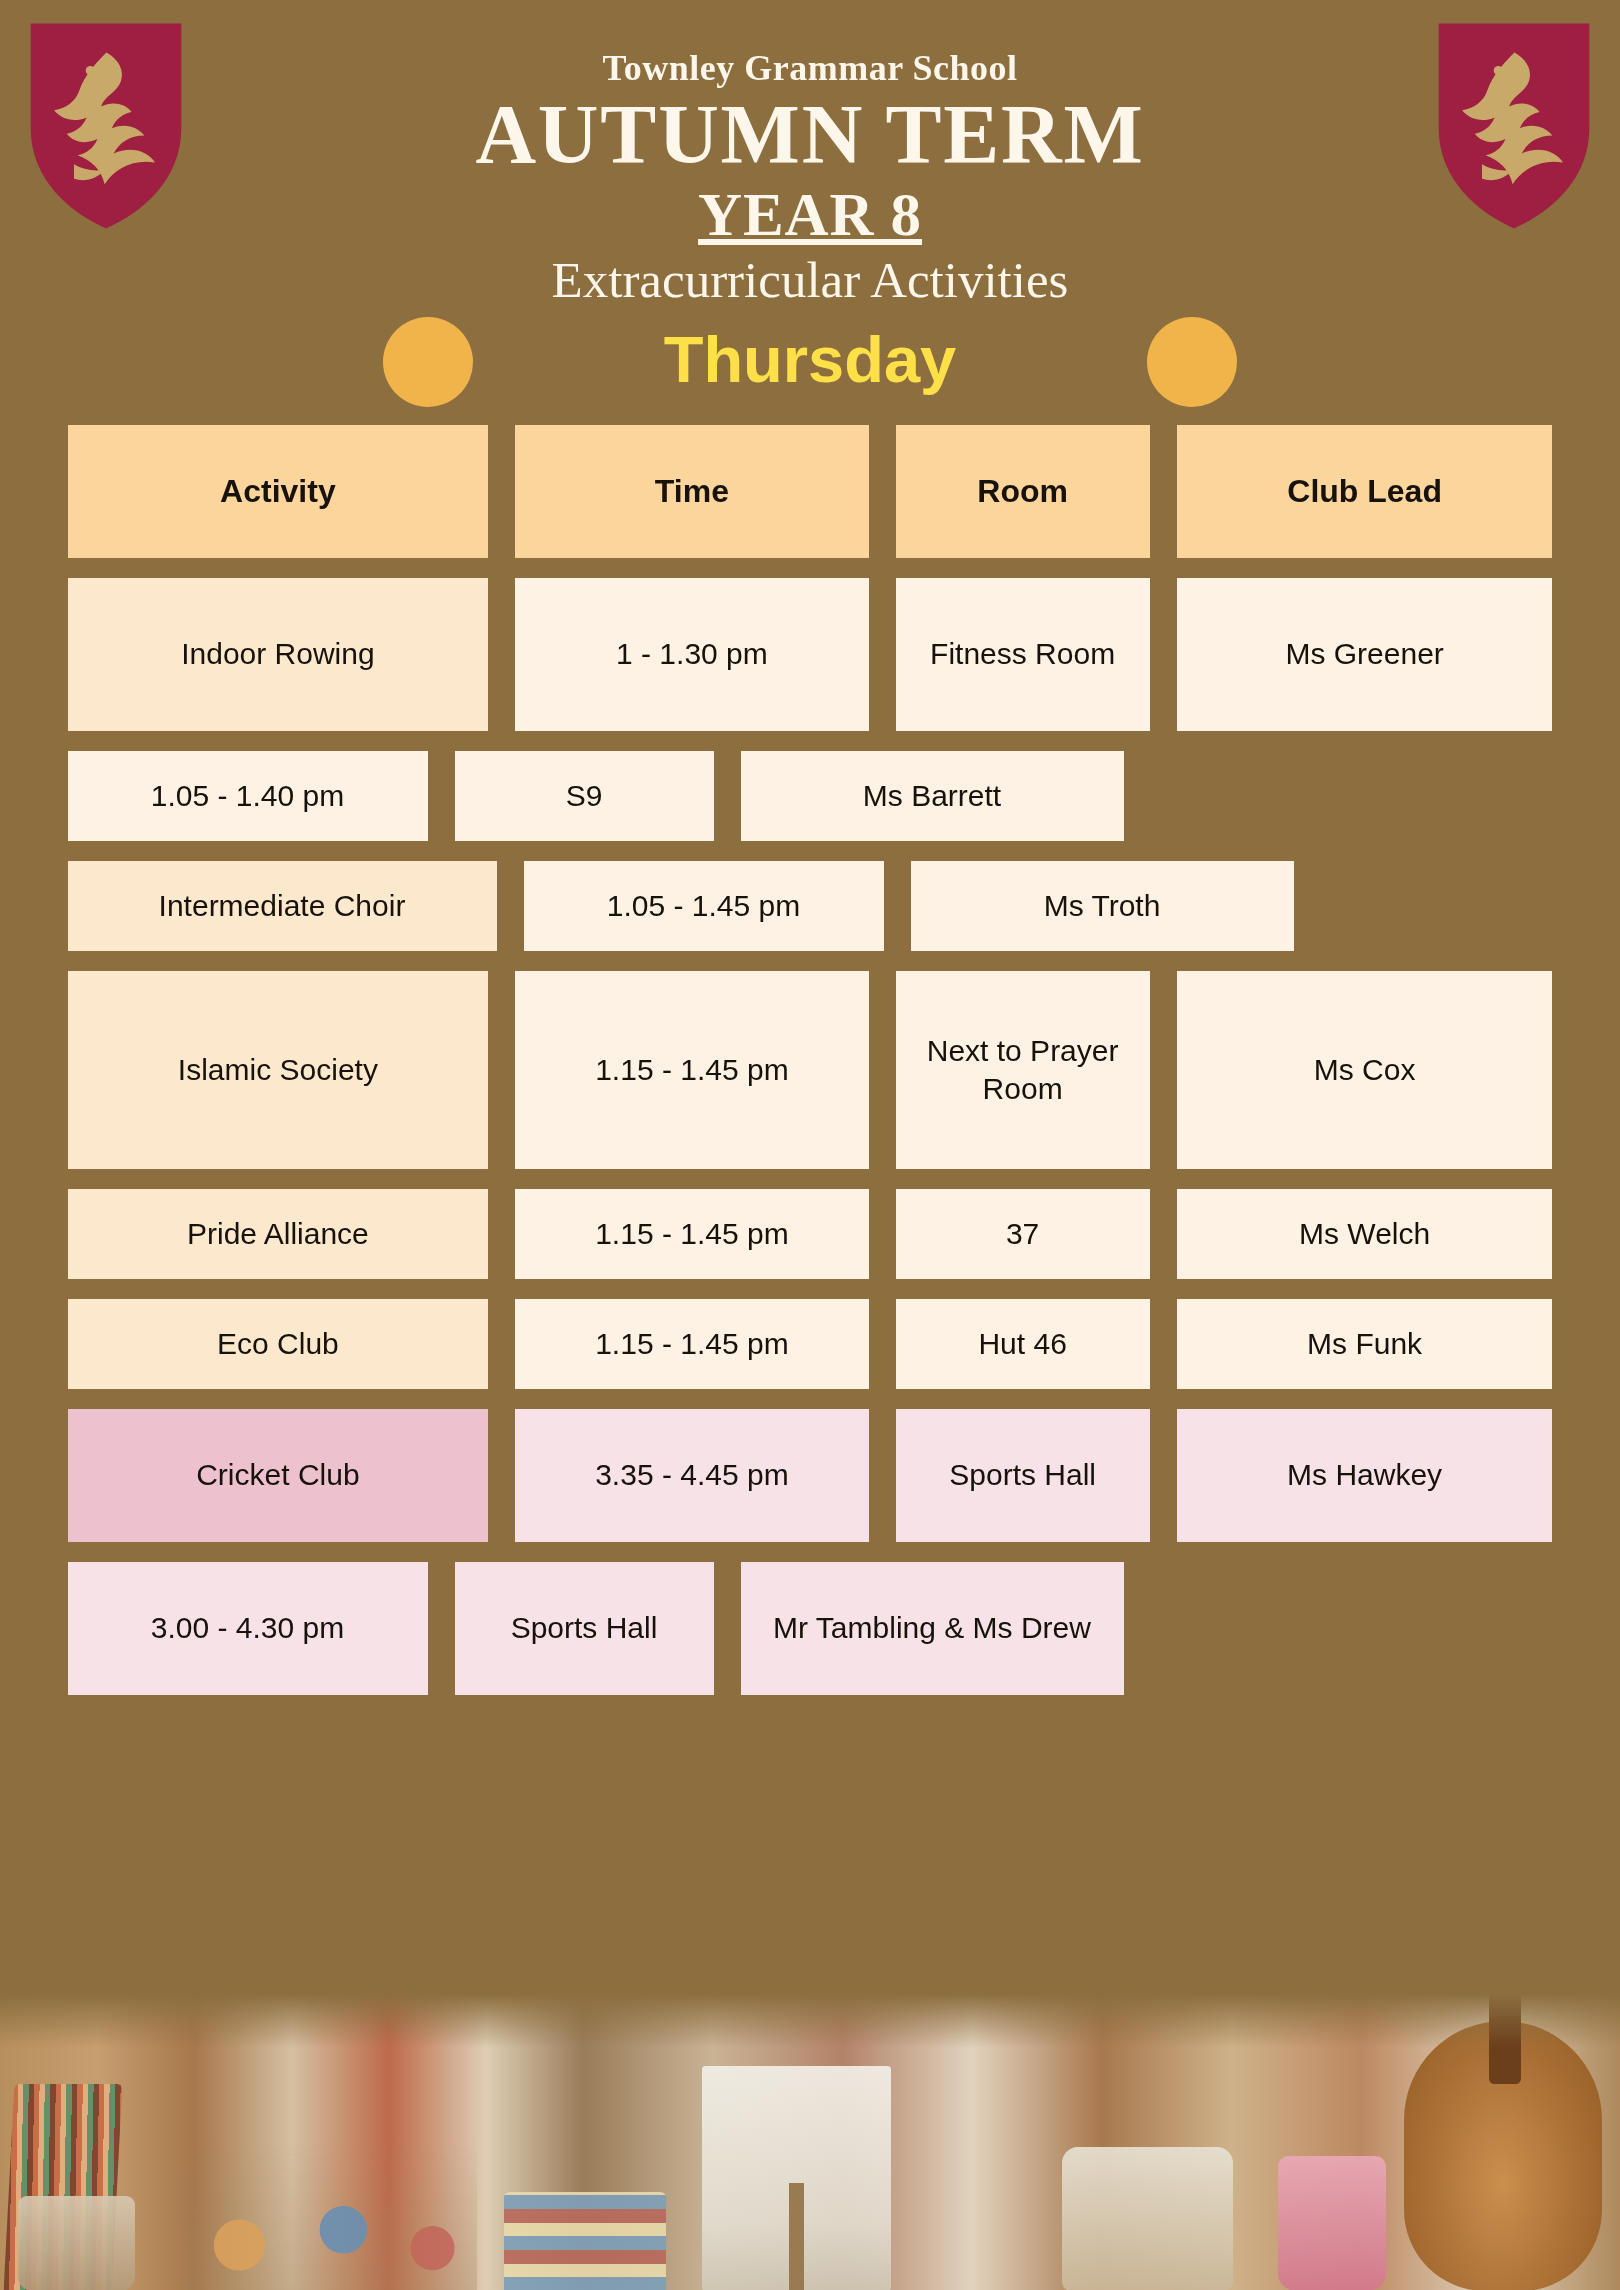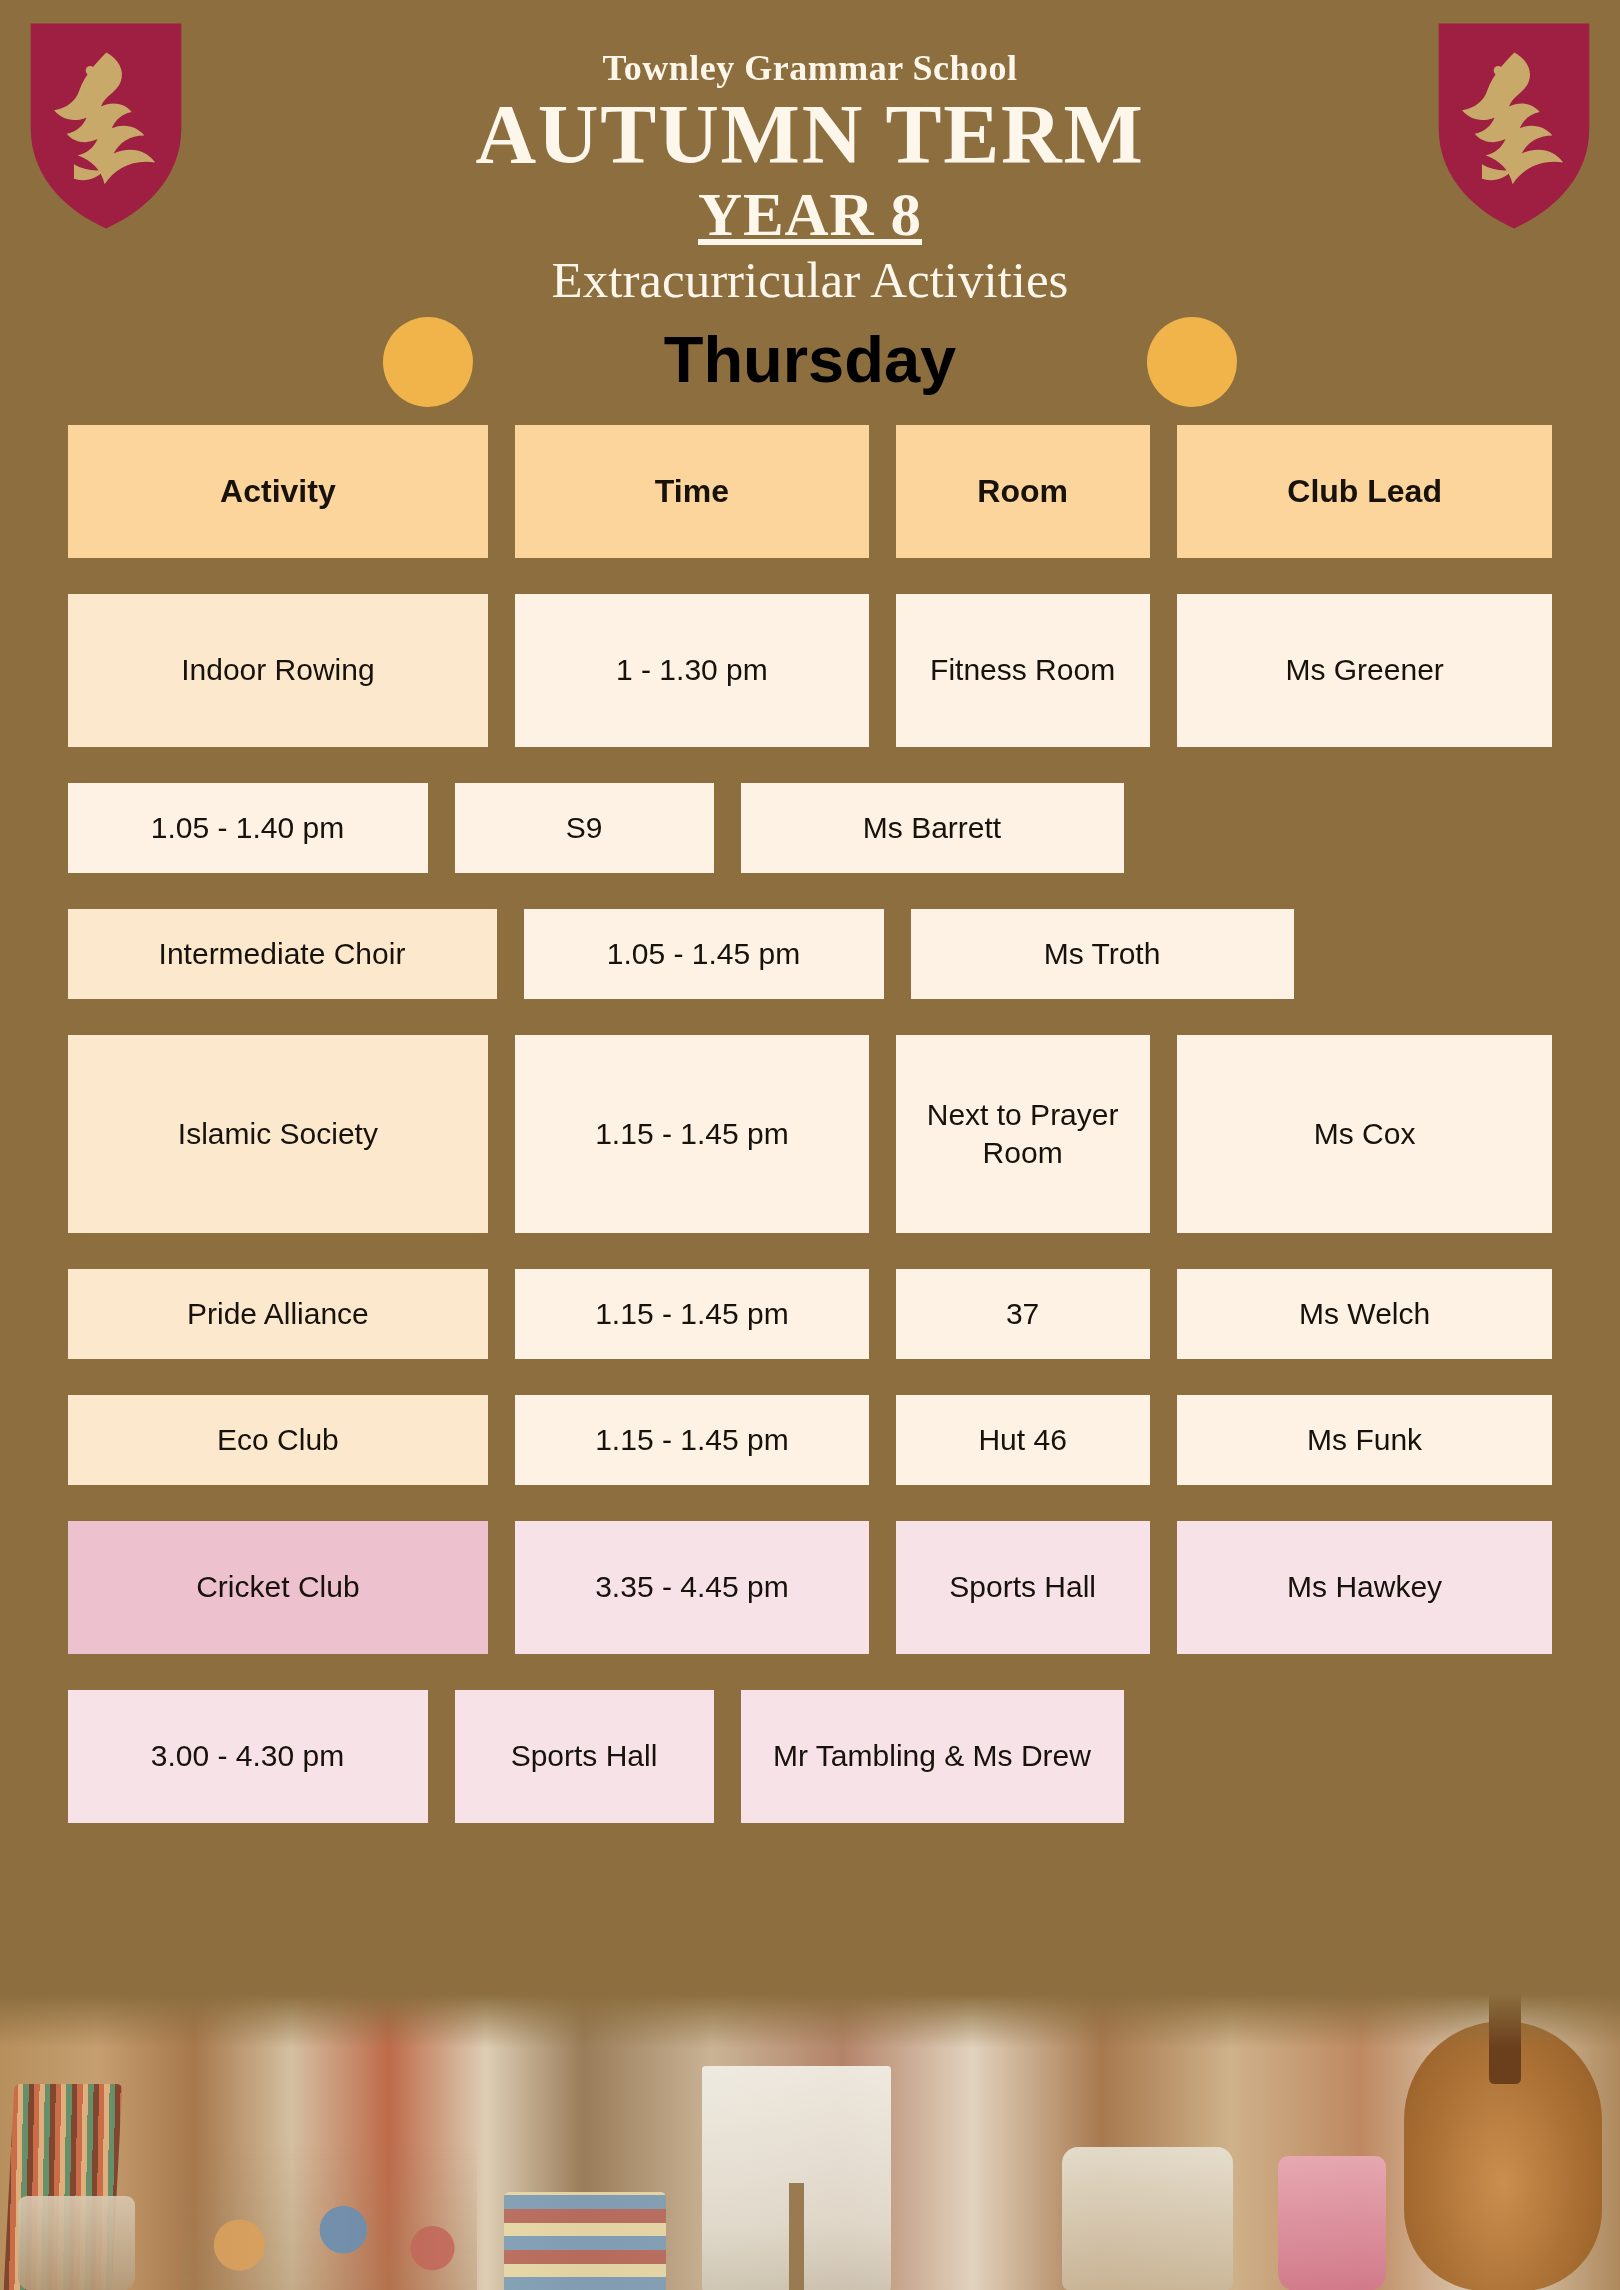--- a/index.html
+++ b/index.html
@@ -146,21 +146,21 @@
 
   .day-row {
     position: relative;
     height: 99px;
     margin-top: 1.8px;
   }
   .day-name {
     font-family: "Liberation Sans", sans-serif;
     font-weight: bold;
     font-size: 65px;
-    color: #000000;
+    color: #fde047;
     line-height: 99px;
     margin: 0;
   }
   .dot {
     position: absolute;
     top: 7.2px;
     width: 90px; height: 90px;
     border-radius: 50%;
     background: #f0b44b;
   }
@@ -168,21 +168,21 @@
   .dot.right { right: 383px; }
 
   
   .table {
     margin: 16px auto 0 auto;
     width: 1485px;
   }
   .row {
     display: flex;
     gap: 27px;
-    margin-bottom: 36px;
+    margin-bottom: 20px;
   }
   .cell {
     display: flex;
     align-items: center;
     justify-content: center;
     text-align: center;
     font-size: 30px;
     color: #17120c;
     padding: 9px 12.6px;
     line-height: 1.28;

